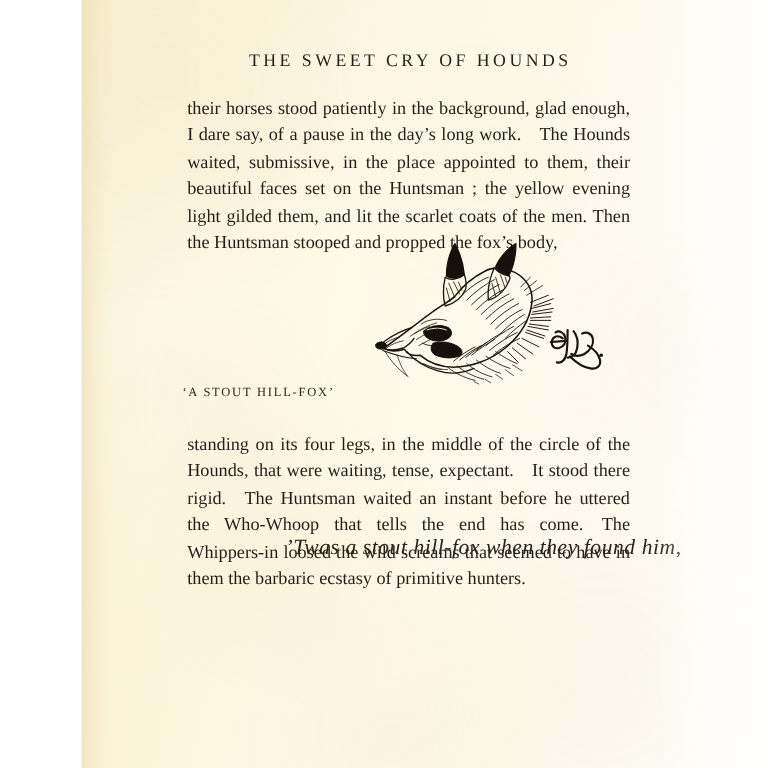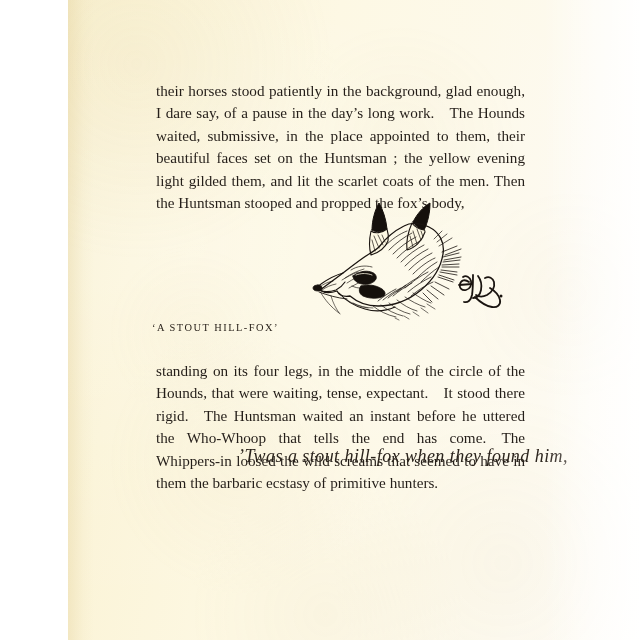--- a/index.html
+++ b/index.html
@@ -158,20 +158,21 @@
 </style>
 </head>
 <body>
 
 <div id="scan">
 
   <div id="page">
     <div id="grain"></div>
     <div id="leftedge"></div>
 
+    <div class="typeblock" id="running-head">THE SWEET CRY OF HOUNDS</div>
 
     <div class="typeblock bodytext" id="para-one">
       <p>their horses stood patiently in the background, glad enough, I dare say, of a pause in the day’s long work. The Hounds waited, submissive, in the place appointed to them, their beautiful faces set on the Huntsman ; the yellow evening light gilded them, and lit the scarlet coats of the men. Then the Huntsman stooped and propped the fox’s body,</p>
     </div>
 
     <div id="illustration">
       <svg viewBox="0 0 215 128" xmlns="http://www.w3.org/2000/svg">
         <g stroke="#1a1410" fill="none" stroke-linecap="round" stroke-linejoin="round">
 
           <path d="M63 34 C63 24 66 14 70 7 C74 14 77 23 78 33 C74 36 67 37 63 34 Z" fill="#15100c" stroke="#15100c" stroke-width="1"></path>

